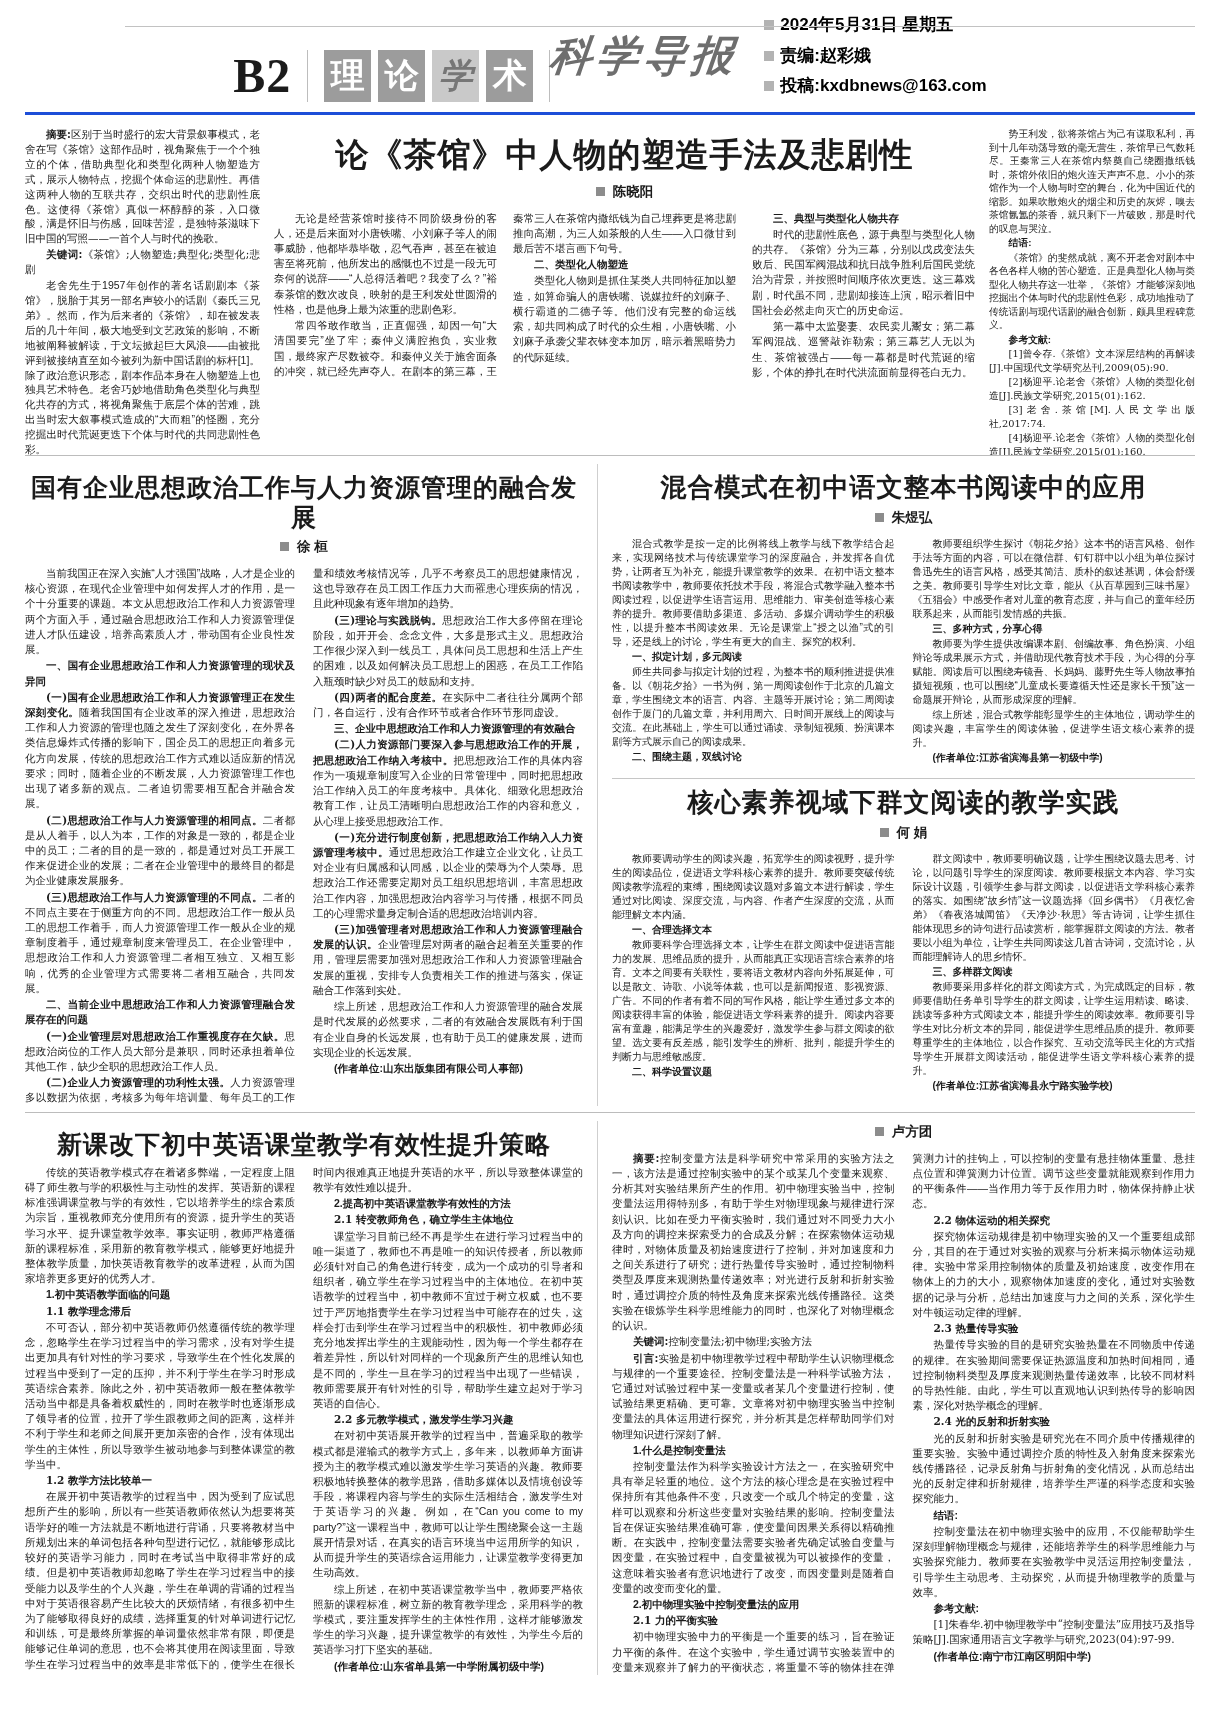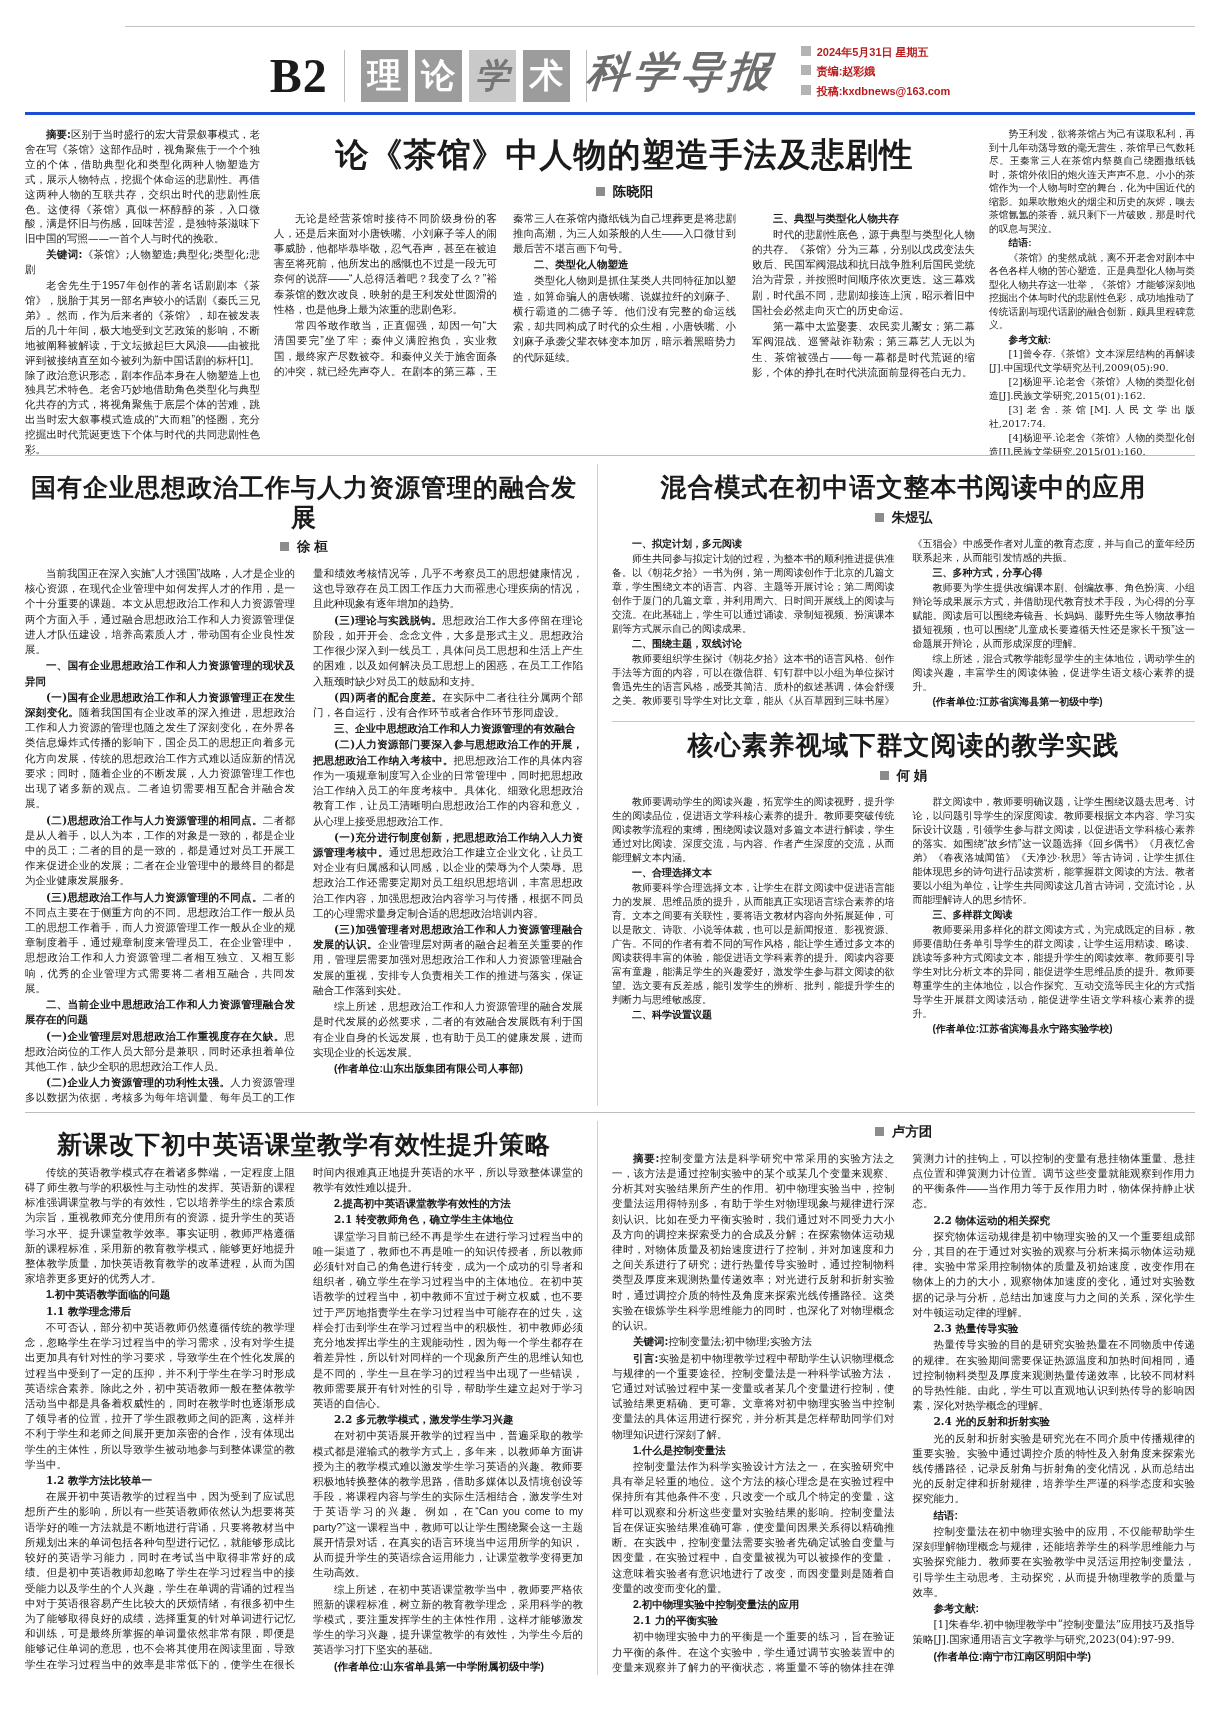--- a/index.html
+++ b/index.html
@@ -13,21 +13,21 @@
   .hdr-left{display:flex;align-items:center;}
   .b2{font-family:"Liberation Serif",serif;font-weight:bold;font-size:48px;line-height:1;letter-spacing:1px;}
   .logo-boxes{display:flex;gap:7px;margin-left:16px;padding:0 16px;
               border-left:1px solid #bdbdbd;border-right:1px solid #bdbdbd;}
   .lbox{width:47px;height:52px;background:#9c9c9c;color:#ffffff;font-size:34px;font-weight:bold;
         display:flex;align-items:center;justify-content:center;}
   .lbox.alt{background:#c9c9c9;color:#767676;font-family:"DejaVu Serif",serif;font-style:italic;}
   .hdr-right{display:flex;align-items:center;gap:26px;}
   .masthead{font-family:"DejaVu Serif",serif;font-style:italic;font-weight:bold;font-size:42px;
             color:#6e6e6e;letter-spacing:5px;transform:skewX(-6deg);}
-  .hdr-info{font-size:11px;line-height:1.8;color:#b91c1c;font-weight:bold;}
+  .hdr-info{font-size:17px;line-height:1.8;color:#000000;font-weight:bold;}
   .sqg{display:inline-block;width:10px;height:10px;background:#b3b3b3;margin-right:6px;}
   
   .art p{margin:0 0 1px;text-align:justify;text-indent:2em;}
   .b-h1{font-weight:bold;}
   .b-h2{font-weight:bold;font-family:"DejaVu Serif",serif;}
   .b-abstract,.b-kw,.b-ref{font-family:"DejaVu Serif",serif;}
   .em{font-weight:bold;font-family:"DejaVu Serif",serif;}
   .b-refs{font-weight:bold;}
   .b-unit{font-weight:bold;text-align:right;text-indent:0;}
   .byline{text-align:center;font-size:13.5px;font-weight:bold;margin:2px 0 10px;}
@@ -135,20 +135,21 @@
           <p class="b-p">综上所述，思想政治工作和人力资源管理的融合发展是时代发展的必然要求，二者的有效融合发展既有利于国有企业自身的长远发展，也有助于员工的健康发展，进而实现企业的长远发展。</p>
           <p class="b-unit">(作者单位:山东出版集团有限公司人事部)</p>
         </div>
     </div>
     <div class="vline"></div>
     <div class="half-r">
       <div class="art">
         <h1 class="a-title t3">混合模式在初中语文整本书阅读中的应用</h1>
         <div class="byline"><span class="sq"></span><span>朱煜弘</span></div>
         <div class="body2 small">
+            <p class="b-p">混合式教学是按一定的比例将线上教学与线下教学结合起来，实现网络技术与传统课堂学习的深度融合，并发挥各自优势，让两者互为补充，能提升课堂教学的效果。在初中语文整本书阅读教学中，教师要依托技术手段，将混合式教学融入整本书阅读过程，以促进学生语言运用、思维能力、审美创造等核心素养的提升。教师要借助多渠道、多活动、多媒介调动学生的积极性，以提升整本书阅读效果。无论是课堂上“授之以渔”式的引导，还是线上的讨论，学生有更大的自主、探究的权利。</p>
             <p class="b-h1">一、拟定计划，多元阅读</p>
             <p class="b-p">师生共同参与拟定计划的过程，为整本书的顺利推进提供准备。以《朝花夕拾》一书为例，第一周阅读创作于北京的几篇文章，学生围绕文本的语言、内容、主题等开展讨论；第二周阅读创作于厦门的几篇文章，并利用周六、日时间开展线上的阅读与交流。在此基础上，学生可以通过诵读、录制短视频、扮演课本剧等方式展示自己的阅读成果。</p>
             <p class="b-h1">二、围绕主题，双线讨论</p>
             <p class="b-p">教师要组织学生探讨《朝花夕拾》这本书的语言风格、创作手法等方面的内容，可以在微信群、钉钉群中以小组为单位探讨鲁迅先生的语言风格，感受其简洁、质朴的叙述基调，体会舒缓之美。教师要引导学生对比文章，能从《从百草园到三味书屋》《五猖会》中感受作者对儿童的教育态度，并与自己的童年经历联系起来，从而能引发情感的共振。</p>
             <p class="b-h1">三、多种方式，分享心得</p>
             <p class="b-p">教师要为学生提供改编课本剧、创编故事、角色扮演、小组辩论等成果展示方式，并借助现代教育技术手段，为心得的分享赋能。阅读后可以围绕寿镜吾、长妈妈、藤野先生等人物故事拍摄短视频，也可以围绕“儿童成长要遵循天性还是家长干预”这一命题展开辩论，从而形成深度的理解。</p>
             <p class="b-p">综上所述，混合式教学能彰显学生的主体地位，调动学生的阅读兴趣，丰富学生的阅读体验，促进学生语文核心素养的提升。</p>
             <p class="b-unit">(作者单位:江苏省滨海县第一初级中学)</p>
           </div>
       </div>

